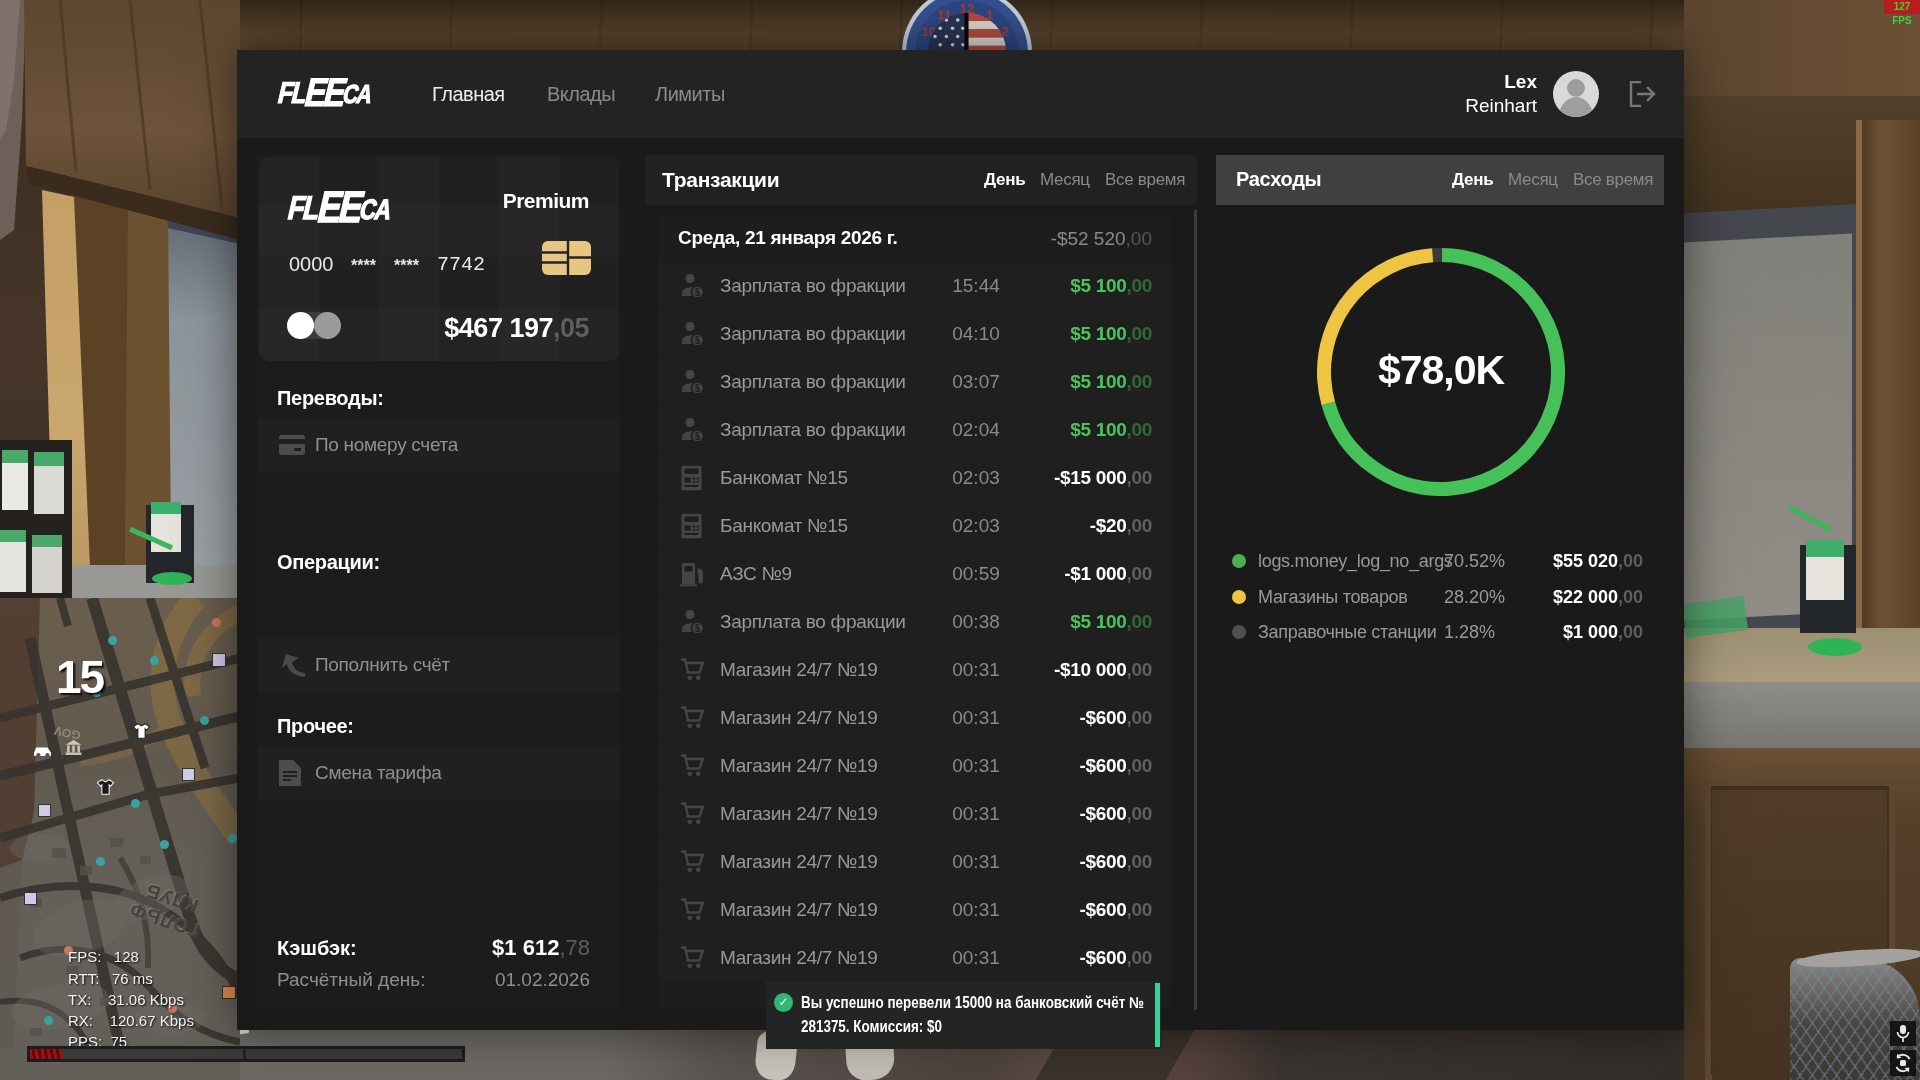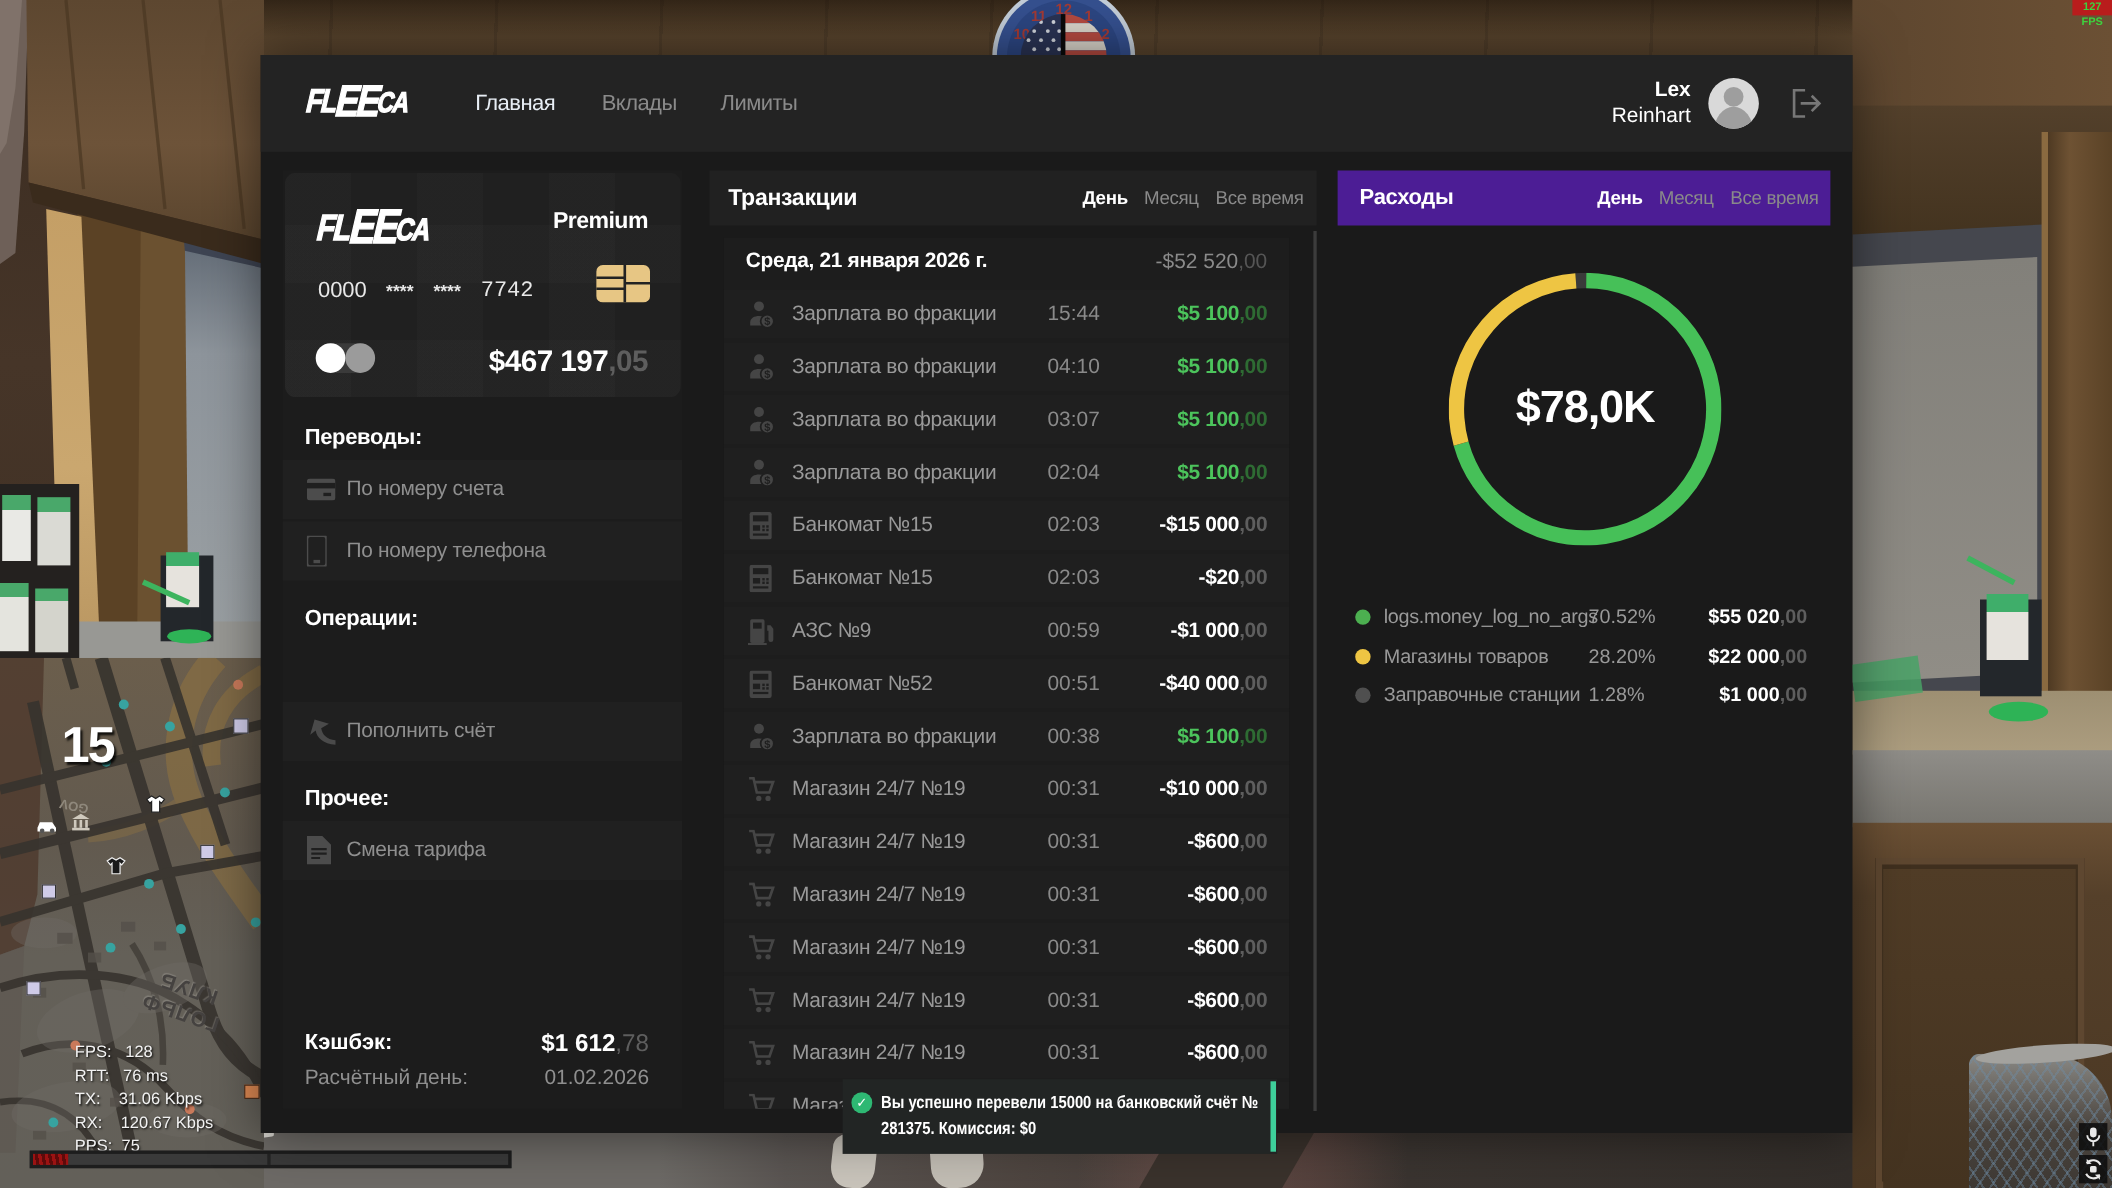--- a/index.html
+++ b/index.html
@@ -49,21 +49,21 @@
 .trow .lbl { position:absolute; left:62px; top:50%; transform:translateY(-50%); font-size:19px; color:#999; letter-spacing:-0.3px; }
 .trow .tm { position:absolute; left:318px; top:50%; transform:translate(-50%,-50%); font-size:19px; color:#8a8a8a; }
 .trow .amt { position:absolute; right:20px; top:50%; transform:translateY(-50%); font-size:19px; font-weight:bold; color:#fff; letter-spacing:-0.3px; }
 .amt .cents { color:#5e5e5e; font-weight:bold; }
 .amt.pos { color:#4cc45c; }
 .amt.pos .cents { color:#2e6b33; }
 .trow .ticon { position:absolute; left:22px; top:50%; transform:translateY(-50%); opacity:.55; }
 
 
 #ecol { position:absolute; left:979px; top:105px; width:448px; height:853px; }
-#ehead { position:absolute; left:0; top:0; width:448px; height:50px; background:#4c1d95; }
+#ehead { position:absolute; left:0; top:0; width:448px; height:50px; background:#404040; }
 .lrow { position:absolute; left:16px; width:411px; height:30px; }
 .ldot { position:absolute; left:0; top:50%; transform:translateY(-50%); width:14px; height:14px; border-radius:50%; }
 .llbl { position:absolute; left:26px; top:50%; transform:translateY(-50%); font-size:18px; color:#999; white-space:nowrap; letter-spacing:-0.3px; }
 .lpct { position:absolute; left:212px; top:50%; transform:translateY(-50%); font-size:18px; color:#999; }
 .lamt { position:absolute; right:0; top:50%; transform:translateY(-50%); font-size:18px; font-weight:bold; color:#fff; }
 .lamt .cents { color:#5e5e5e; }
 
 
 #toast { position:absolute; left:766px; top:981px; width:395px; height:68px; background:#222524; z-index:60; }
 #toast .bar { position:absolute; right:1px; top:2px; width:5px; height:64px; background:#3ecf9a; }
@@ -378,27 +378,20 @@
       </div>
       <div class="shead" style="top:232px;">Переводы:</div>
       <div class="srow" style="top:263px;">
         <svg class="ic" width="26" height="20" viewBox="0 0 26 20">
             <rect x="0" y="0" width="26" height="20" rx="3" fill="#4c4c4c"></rect>
             <rect x="0" y="4" width="26" height="5" fill="#1f1f1f"></rect>
             <rect x="15" y="13" width="7" height="3" fill="#1f1f1f"></rect>
           </svg>
         <div class="tx">По номеру счета</div>
       </div>
-      <div class="srow" style="top:319px;">
-        <svg class="ic" width="18" height="28" viewBox="0 0 18 28">
-            <rect x="0" y="0" width="18" height="28" rx="3" fill="none" stroke="#4c4c4c" stroke-width="2.5"></rect>
-            <rect x="6" y="22" width="6" height="3" fill="#4c4c4c"></rect>
-          </svg>
-        <div class="tx">По номеру телефона</div>
-      </div>
       <div class="shead" style="top:396px;">Операции:</div>
       <div class="srow" style="top:483px;">
         <svg class="ic" width="30" height="30" viewBox="0 0 30 30">
             <path d="M26 27 C15 26 9 21 8 14 L3 18 L7 4 L20 8 L13 12 C14 18 18 22 26 23 Z" fill="#4a4a4a"></path>
           </svg>
         <div class="tx">Пополнить счёт</div>
       </div>
       <div class="shead" style="top:560px;">Прочее:</div>
       <div class="srow" style="top:591px;">
         <svg class="ic" width="22" height="26" viewBox="0 0 22 26">
@@ -501,35 +494,20 @@
         <div class="trow">
             <svg class="ticon" width="25" height="25" viewBox="0 0 25 25">
               <rect x="2" y="1.5" width="13" height="21.5" rx="1.5" fill="#646464"></rect>
               <rect x="4.6" y="4.5" width="7.8" height="5.5" fill="#1f1f1f"></rect>
               <path d="M17.5 7 L20.5 7 L23 10 L23 20 a2.2 2.2 0 0 1 -4.4 0 L18.6 12 L17.5 12 Z" fill="#646464"></path>
               <rect x="0" y="23" width="17" height="2" fill="#646464"></rect>
             </svg>
             <div class="lbl">АЗС №9</div>
             <div class="tm">00:59</div>
             <div class="amt">-$1 000<span class="cents">,00</span></div>
-          </div>
-        <div class="trow">
-            <svg class="ticon" width="23" height="25" viewBox="0 0 23 25">
-              <rect x="1.5" y="0" width="20" height="25" rx="2" fill="#646464"></rect>
-              <rect x="4.5" y="3" width="14" height="5.5" fill="#1f1f1f"></rect>
-              <rect x="4.5" y="12" width="6.5" height="5" fill="#1f1f1f"></rect>
-              <rect x="13" y="12" width="2.2" height="2.2" fill="#1f1f1f"></rect>
-              <rect x="16.6" y="12" width="2.2" height="2.2" fill="#1f1f1f"></rect>
-              <rect x="13" y="15.2" width="2.2" height="2.2" fill="#1f1f1f"></rect>
-              <rect x="16.6" y="15.2" width="2.2" height="2.2" fill="#1f1f1f"></rect>
-              <rect x="4.5" y="19.5" width="14" height="2" fill="#1f1f1f"></rect>
-            </svg>
-            <div class="lbl">Банкомат №52</div>
-            <div class="tm">00:51</div>
-            <div class="amt">-$40 000<span class="cents">,00</span></div>
           </div>
         <div class="trow">
             <svg class="ticon" width="26" height="26" viewBox="0 0 26 26">
               <circle cx="10" cy="5.5" r="4.5" fill="#646464"></circle>
               <path d="M2 20 C2 12.5 18 12.5 18 20 L18 23 L2 23 Z" fill="#646464"></path>
               <circle cx="17.5" cy="19" r="6" fill="#646464" stroke="#1f1f1f" stroke-width="1.6"></circle>
               <text x="17.5" y="22.8" font-size="10" fill="#1f1f1f" text-anchor="middle" font-weight="bold" font-family="Liberation Sans">$</text>
             </svg>
             <div class="lbl">Зарплата во фракции</div>
             <div class="tm">00:38</div>

